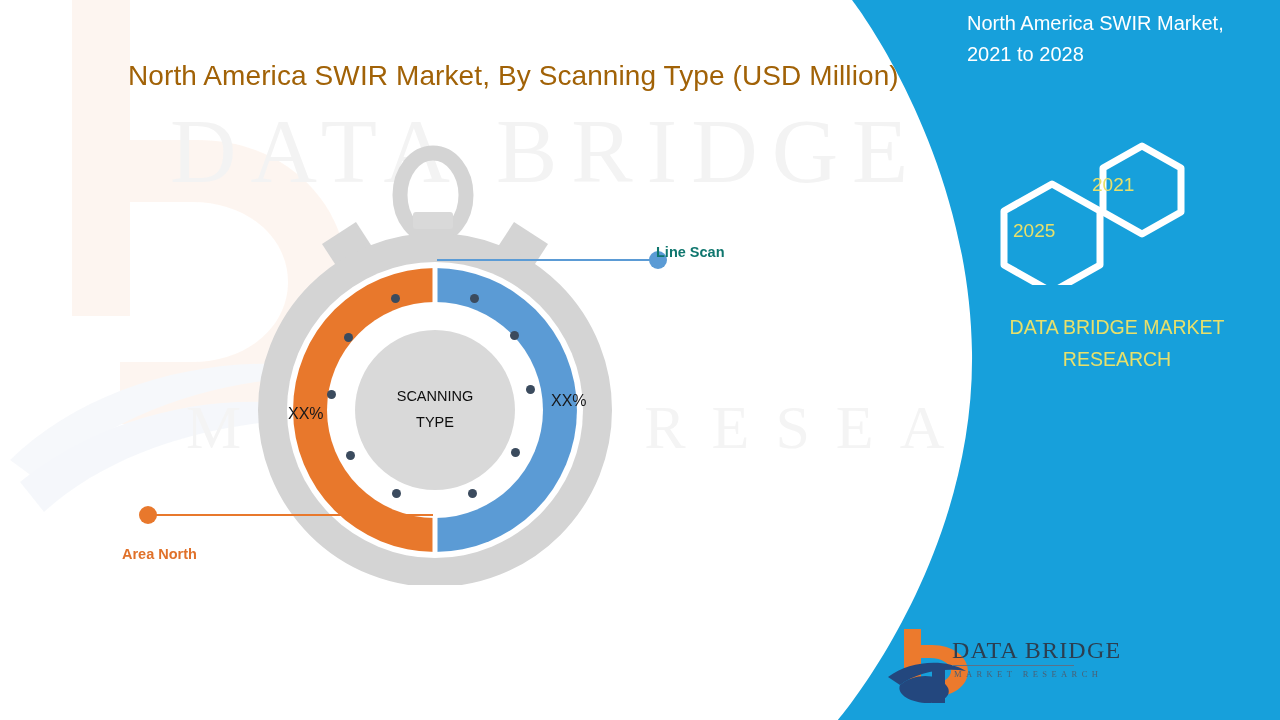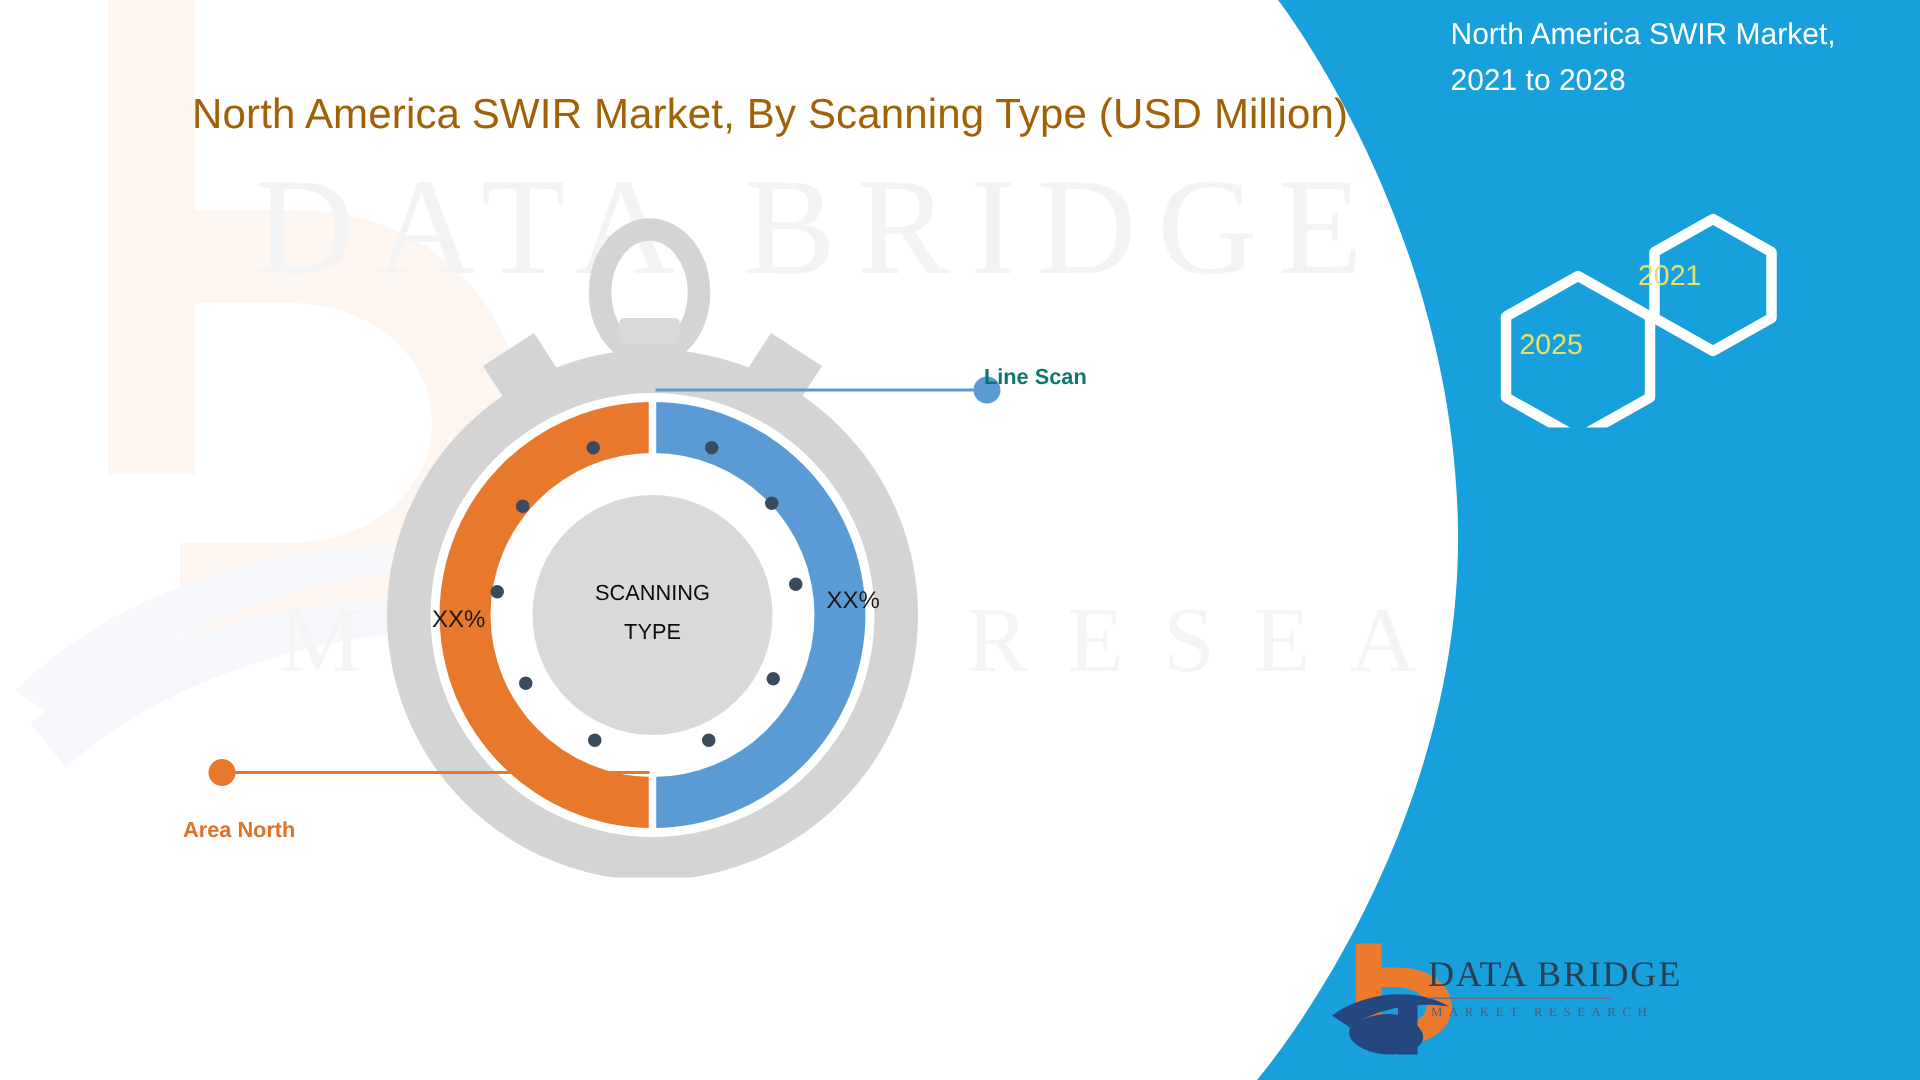--- a/index.html
+++ b/index.html
@@ -326,20 +326,21 @@
 
     <div class="hex-group">
       <svg viewBox="0 0 225 145" width="225" height="145">
         <path d="M152 6 L191 28 L191 72 L152 94 L113 72 L113 28 Z" fill="none" stroke="#ffffff" stroke-width="7" stroke-linejoin="round"></path>
         <path d="M62 44 L110 71 L110 125 L62 152 L14 125 L14 71 Z" fill="none" stroke="#ffffff" stroke-width="7" stroke-linejoin="round"></path>
       </svg>
     </div>
     <div class="hex-year hex-year-2021">2021</div>
     <div class="hex-year hex-year-2028">2025</div>
 
+    <div class="brand-name">DATA BRIDGE MARKET RESEARCH</div>
 
     <div class="logo-box">
       <svg viewBox="0 0 250 80" width="250" height="80">
         <path d="M22 4 h17 v50 h-17 z" fill="#ec7a2d"></path>
         <path d="M36 20 h14 c21 0 36 12 36 26 0 15 -15 26 -37 26 h-13 v-13 h12 c12 0 21 -6 21 -13 0 -7 -9 -13 -21 -13 h-12 z" fill="#ec7a2d"></path>
         <path d="M6 52 c22 -16 56 -19 78 -6 -24 -4 -50 2 -66 14 z" fill="#23477e"></path>
         <path d="M18 60 c14 -12 38 -12 46 0 8 9 -2 18 -18 18 -16 0 -32 -8 -28 -18 z" fill="#23477e"></path>
         <path d="M50 44 h13 v34 h-13 z" fill="#23477e"></path>
       </svg>
       <div class="logo-wordmark">DATA BRIDGE</div>

